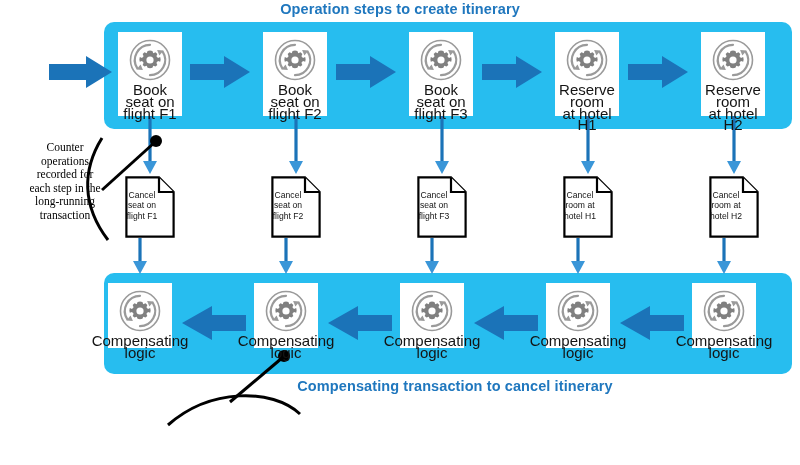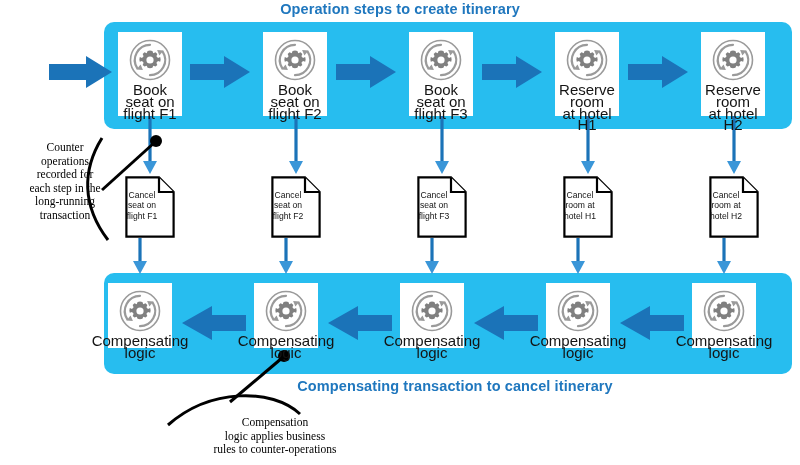--- a/index.html
+++ b/index.html
@@ -415,17 +415,14 @@
 logic</span>
   </div>
 
   <div class="callout" id="callout-left">Counter
 operations
 recorded for
 each step in the
 long-running
 transaction</div>
 
-  <div class="callout" id="callout-bottom">Compensation
-logic applies business
-rules to counter-operations</div>
 
 </div>
 
 </body></html>

